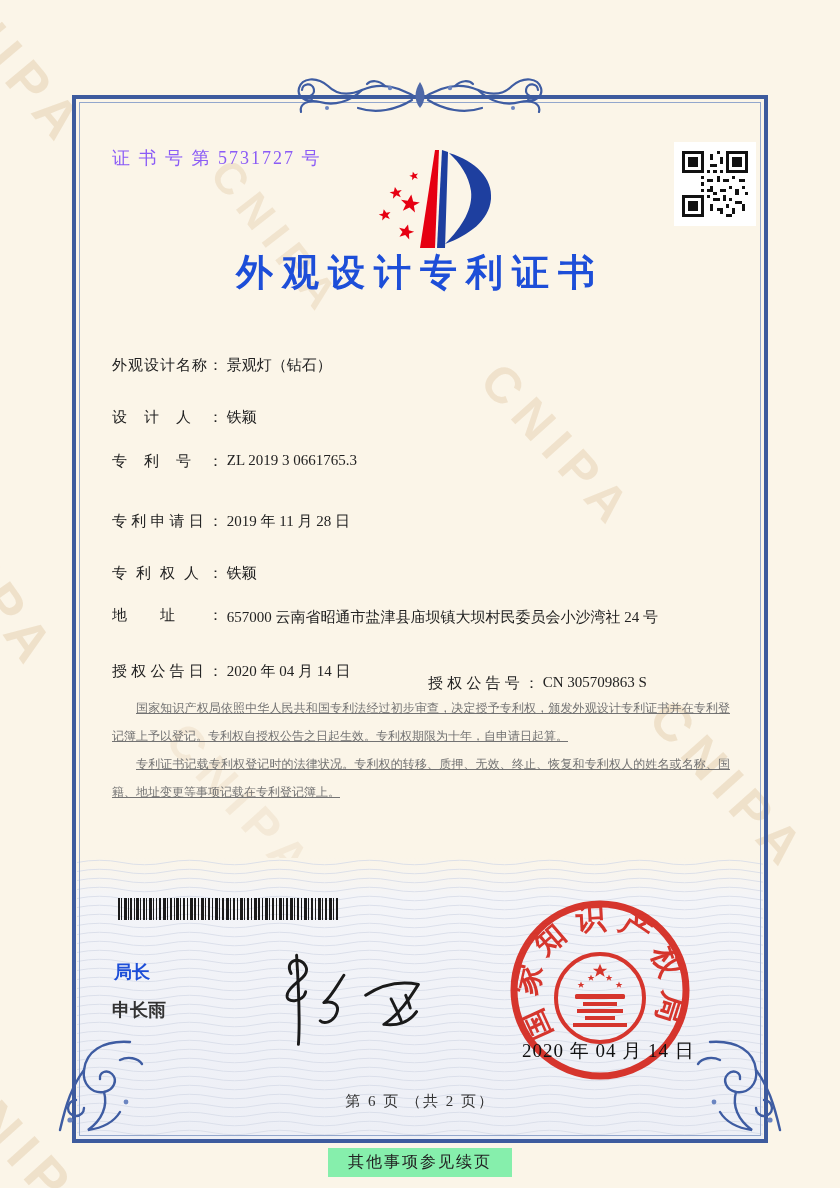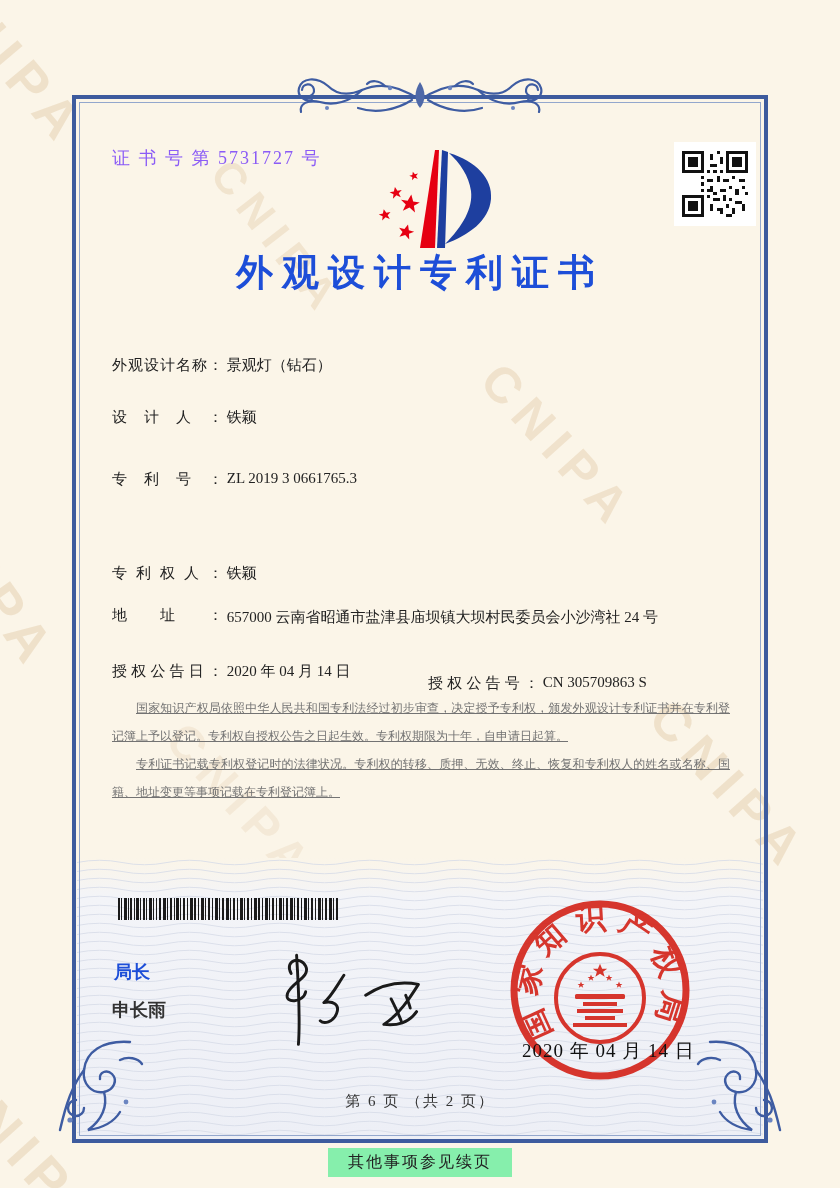--- a/index.html
+++ b/index.html
@@ -162,23 +162,27 @@
   <div class="abs title">外观设计专利证书</div>
 
   <div class="abs frow" style="top:356px;">
     <span class="flabel">外观设计名称：</span>
     <span class="fvalue">景观灯（钻石）</span>
   </div>
   <div class="abs frow" style="top:408px;">
     <span class="flabel">设计人：</span>
     <span class="fvalue">铁颖</span>
   </div>
-  <div class="abs frow" style="top:470px;">
+  <div class="abs frow" style="top:452px;">
     <span class="flabel">专利号：</span>
     <span class="fvalue">ZL 2019 3 0661765.3</span>
+  </div>
+  <div class="abs frow" style="top:512px;">
+    <span class="flabel">专利申请日：</span>
+    <span class="fvalue">2019 年 11 月 28 日</span>
   </div>
   <div class="abs frow" style="top:564px;">
     <span class="flabel">专利权人：</span>
     <span class="fvalue">铁颖</span>
   </div>
   <div class="abs frow" style="top:606px;">
     <span class="flabel">地址：</span>
     <span class="fvalue addr-value">657000 云南省昭通市盐津县庙坝镇大坝村民委员会小沙湾社 24 号</span>
   </div>
   <div class="abs frow" style="top:662px;width:640px;">

